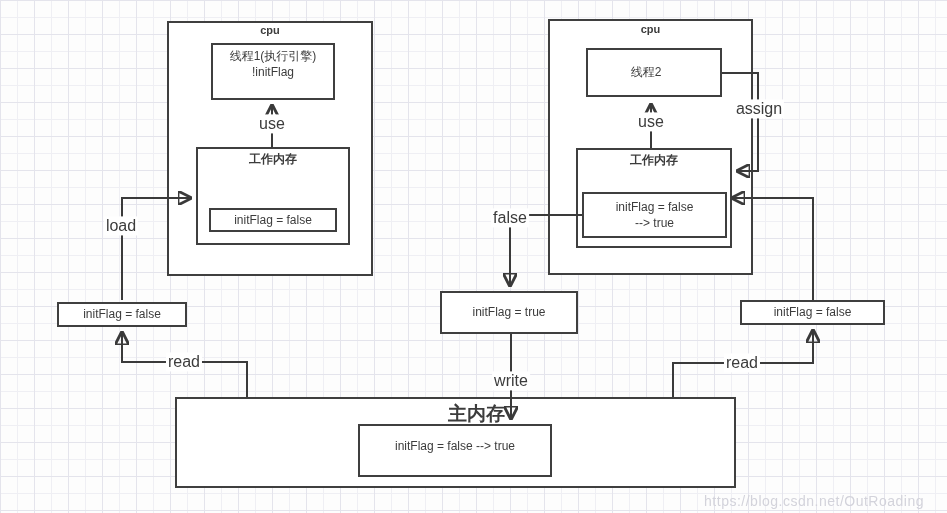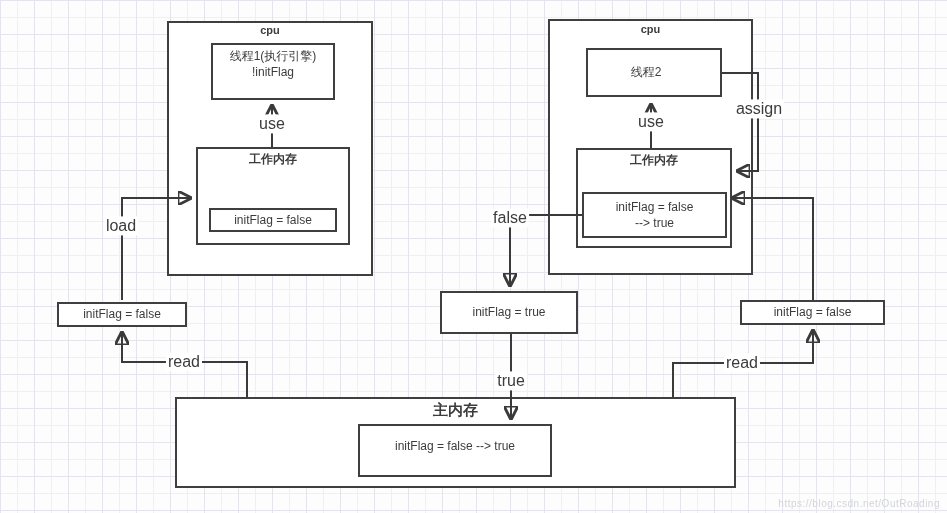--- a/index.html
+++ b/index.html
@@ -65,23 +65,23 @@
     transform:translate(-50%,-50%);
     background:#fff;
     padding:0 2px;
     font-size:16px;
     line-height:1.2;
     z-index:4;
     white-space:nowrap;
   }
   .watermark{
     position:absolute;
-    right:7px;
+    right:23px;
     bottom:4px;
-    font-size:10px;
+    font-size:14px;
     color:#d3d3db;
     z-index:5;
     letter-spacing:0.5px;
   }
 </style>
 </head>
 <body>
 
 <div class="canvas">
 
@@ -118,21 +118,21 @@
   <div class="box" style="left:57px;top:302px;width:130px;height:25px;"></div>
   <div class="node-text" style="left:57px;top:302px;width:130px;height:25px;">initFlag = false</div>
 
   <div class="box" style="left:440px;top:291px;width:138px;height:43px;"></div>
   <div class="node-text" style="left:440px;top:291px;width:138px;height:43px;">initFlag = true</div>
 
   <div class="box" style="left:740px;top:300px;width:145px;height:25px;"></div>
   <div class="node-text" style="left:740px;top:300px;width:145px;height:25px;">initFlag = false</div>
 
   <div class="box" style="left:175px;top:397px;width:561px;height:91px;"></div>
-  <div class="title" style="left:175px;top:401px;width:561px;font-size:15px;">主内存</div>
+  <div class="title" style="left:175px;top:401px;width:561px;font-size:19px;padding-left:21px;">主内存</div>
 
   <div class="box" style="left:358px;top:424px;width:194px;height:53px;"></div>
   <div class="node-text" style="left:358px;top:424px;width:194px;height:44px;">initFlag = false --&gt; true</div>
 
   <svg class="wires" width="947" height="513" viewBox="0 0 947 513">
     <defs>
       <marker id="arr" viewBox="0 0 10 10" refX="10" refY="5" markerWidth="7" markerHeight="7" orient="auto-start-reverse">
         <path d="M0,0 L10,5 L0,10 z" fill="#3a3a3a" stroke="none"></path>
       </marker>
     </defs>
@@ -144,20 +144,20 @@
     <path d="M651,148 V103" marker-end="url(#arr)"></path>
     <path d="M722,73 H758 V171 H736" marker-end="url(#arr)"></path>
     <path d="M813,300 V198 H731" marker-end="url(#arr)"></path>
     <path d="M673,397 V363 H813 V329" marker-end="url(#arr)"></path>
   </svg>
 
   <div class="edge-label" style="left:272px;top:124px;">use</div>
   <div class="edge-label" style="left:121px;top:226px;">load</div>
   <div class="edge-label" style="left:184px;top:362px;">read</div>
   <div class="edge-label" style="left:510px;top:218px;">false</div>
-  <div class="edge-label" style="left:511px;top:381px;">true</div>
+  <div class="edge-label" style="left:511px;top:381px;">write</div>
   <div class="edge-label" style="left:651px;top:122px;">use</div>
   <div class="edge-label" style="left:759px;top:109px;">assign</div>
   <div class="edge-label" style="left:742px;top:363px;">read</div>
 
   <div class="watermark">https://blog.csdn.net/OutRoading</div>
 
 </div>
 
 </body></html>

